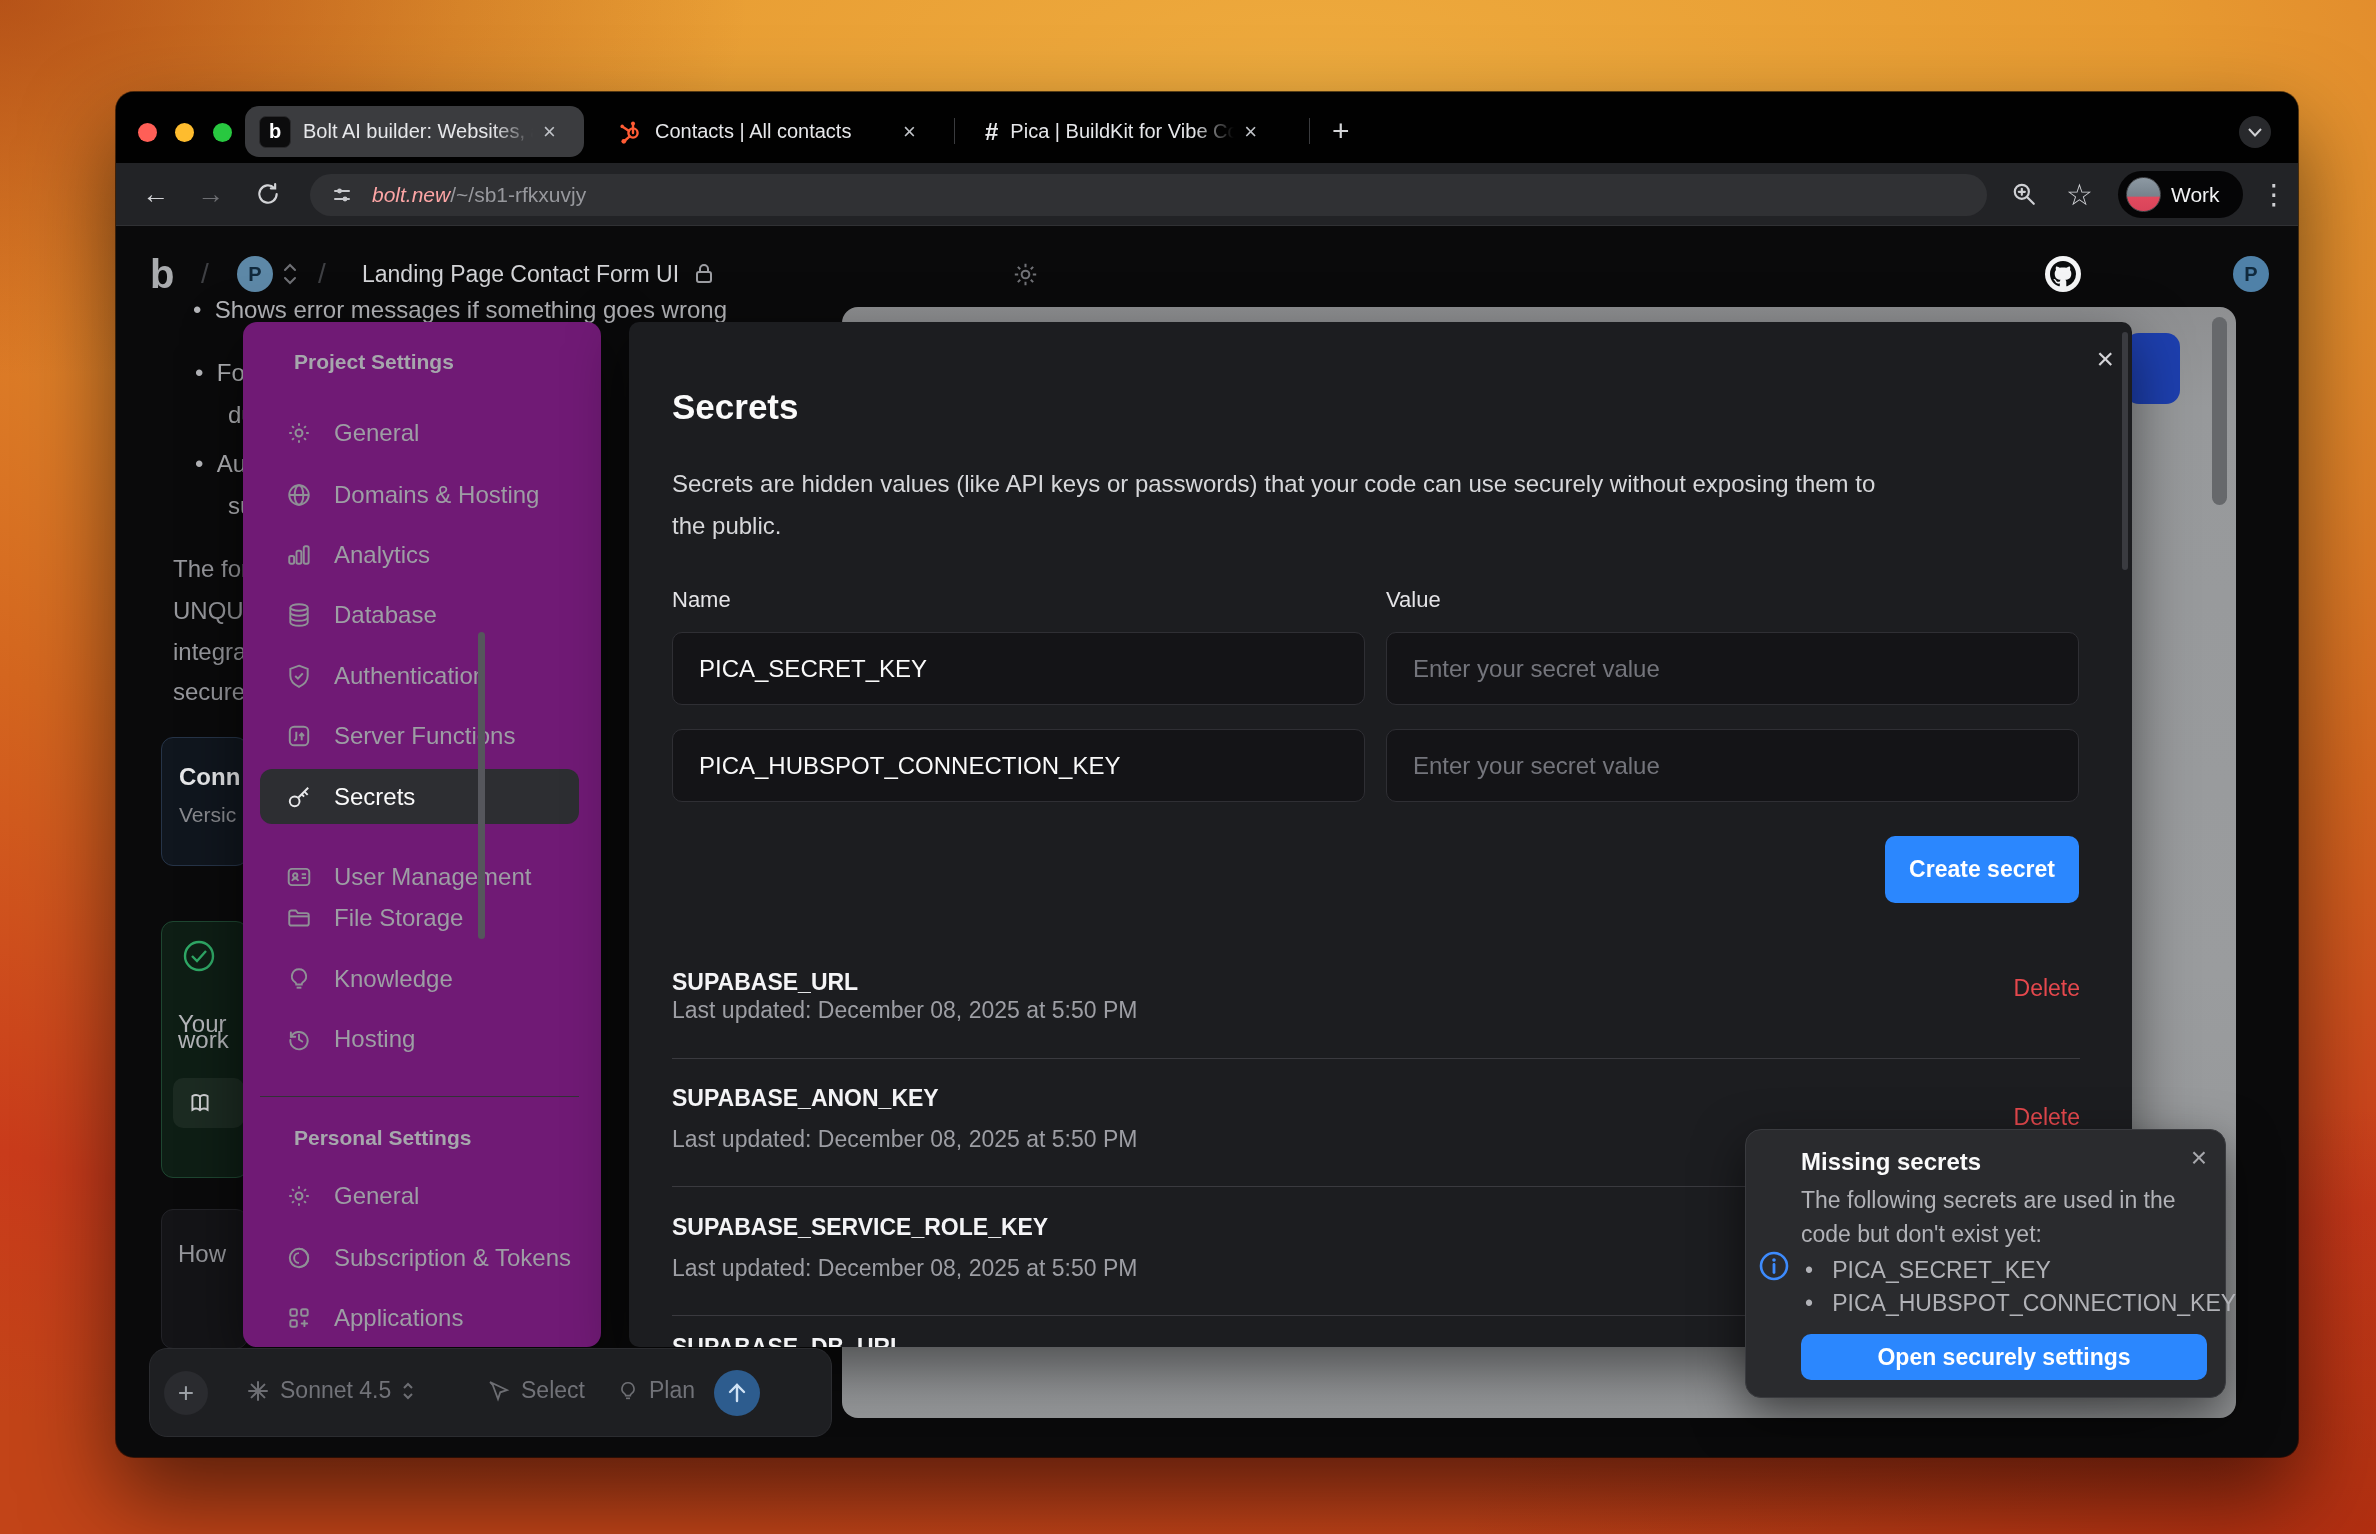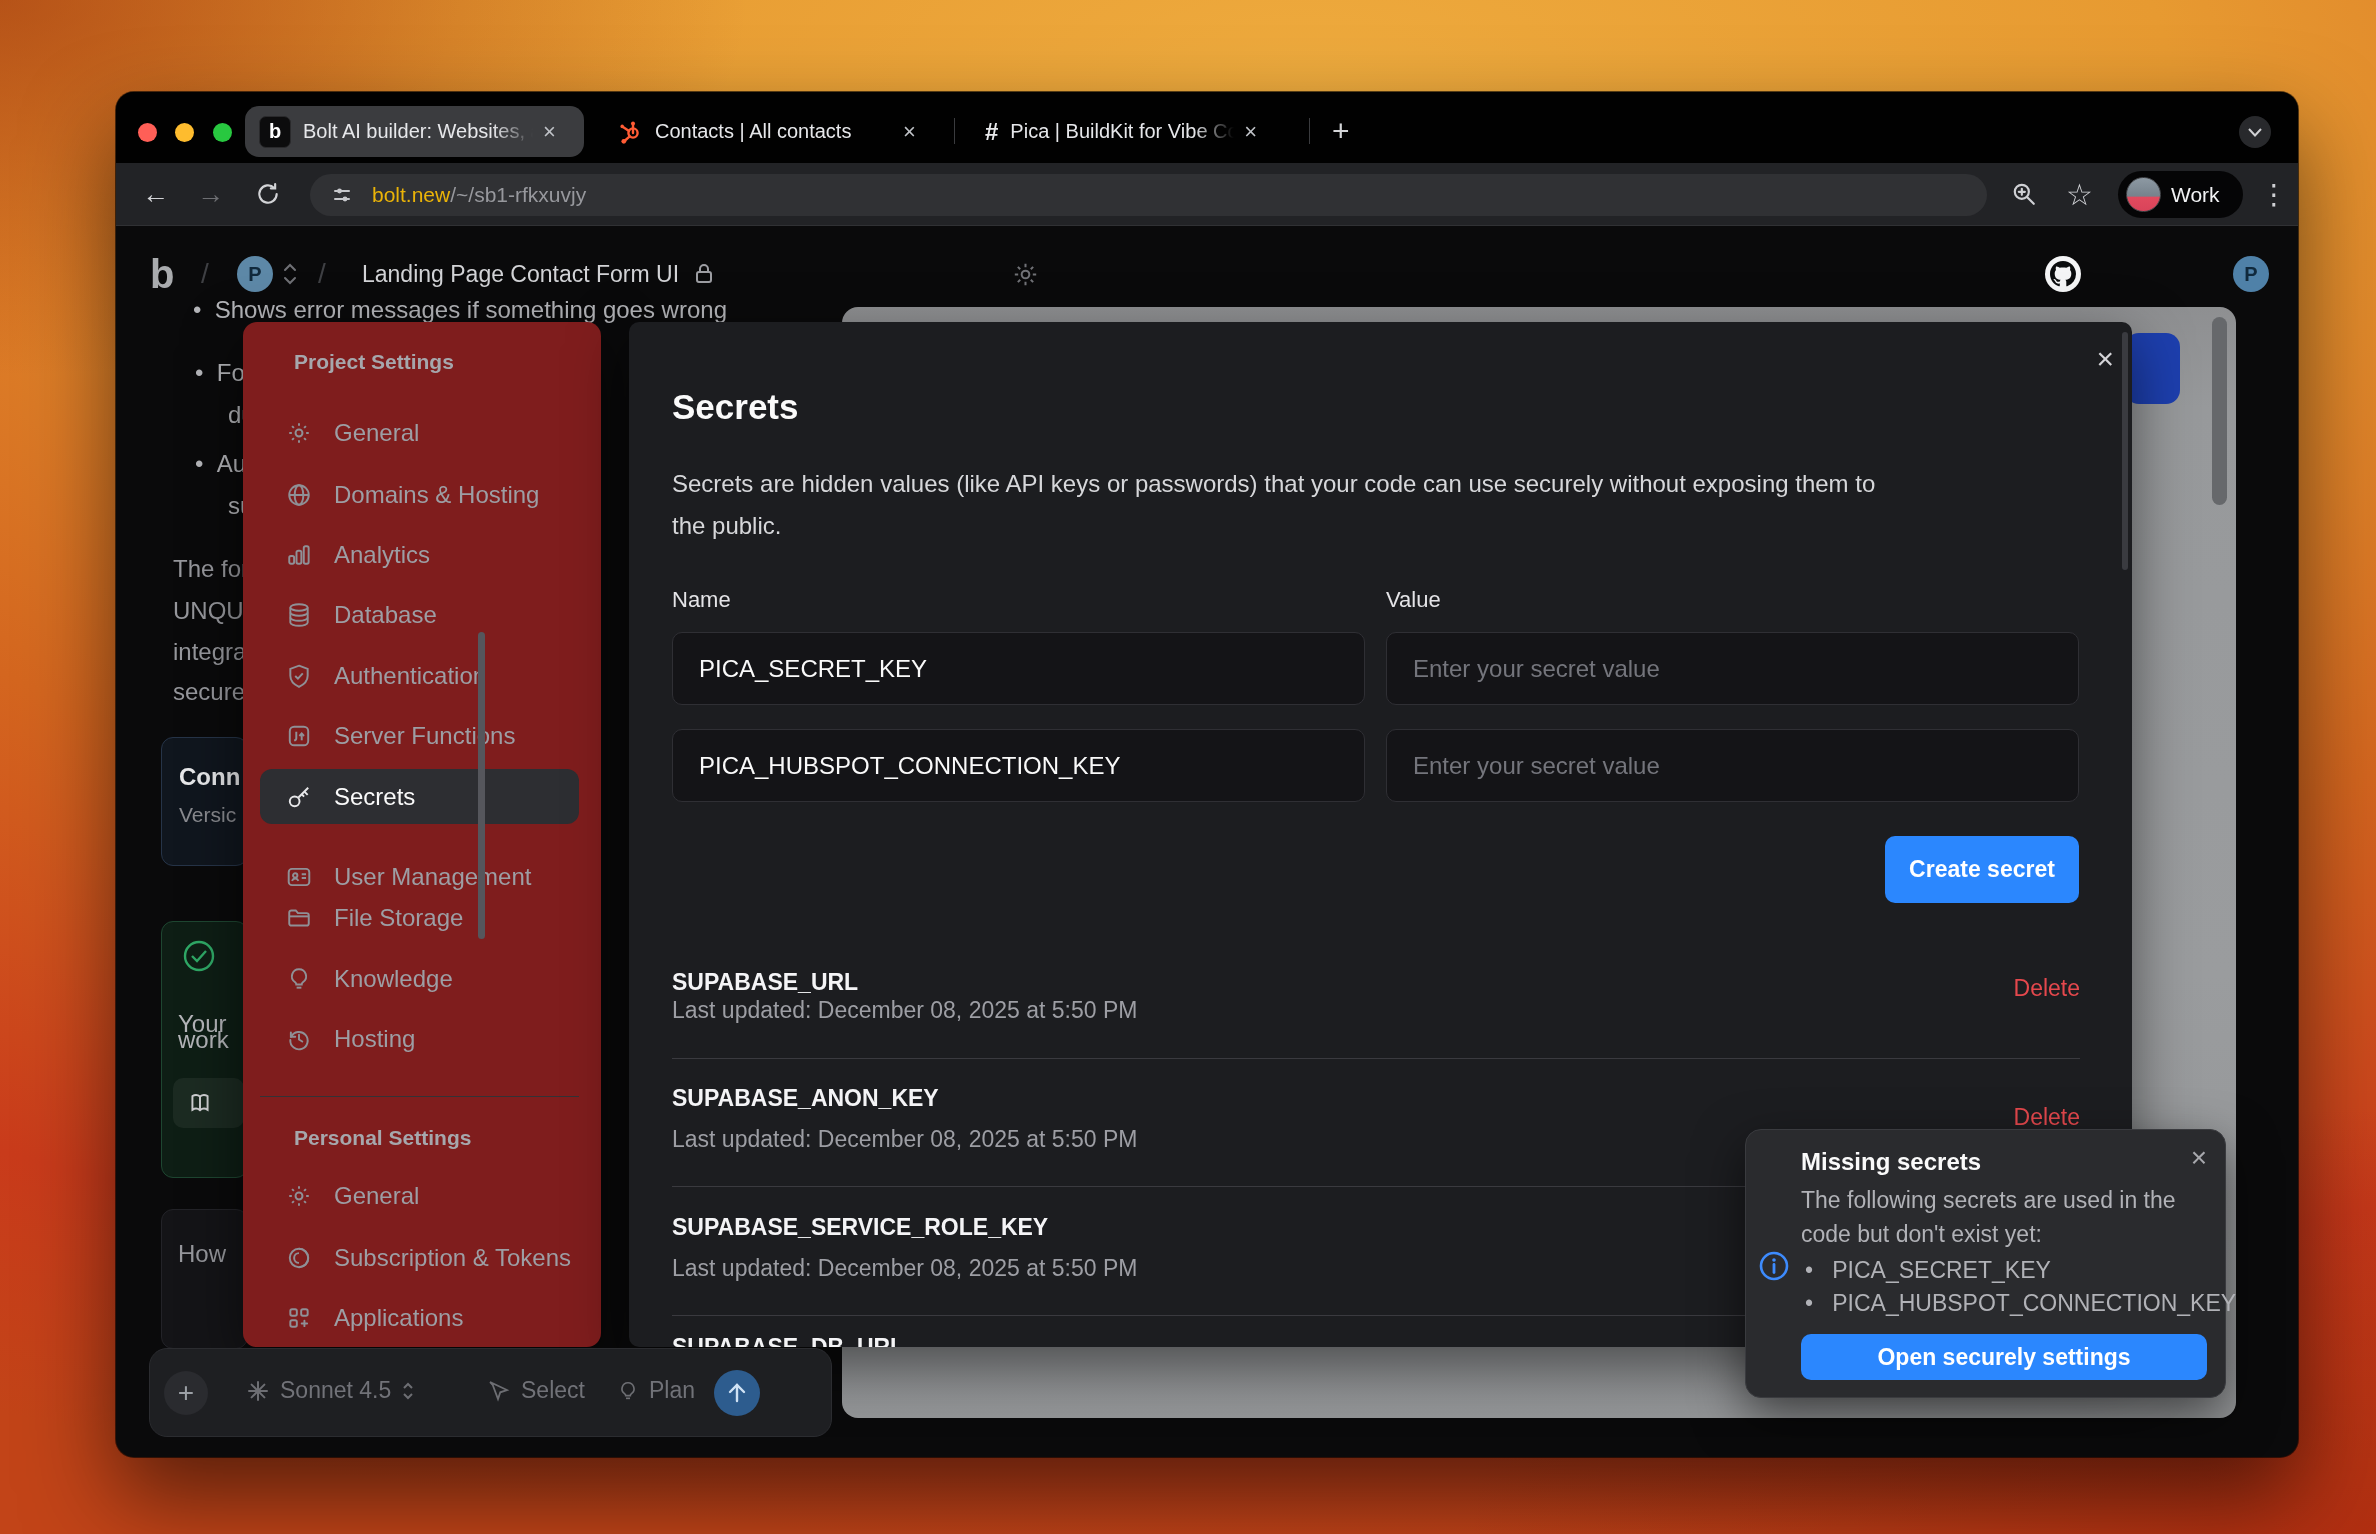--- a/index.html
+++ b/index.html
@@ -38,21 +38,21 @@
   .prevpill{position:absolute;left:997px;top:152px;width:689px;height:51px;border-radius:26px;background:#121316;border:1px solid #26272b;display:flex;align-items:center;}
   .publish{position:absolute;left:1969px;top:150px;width:119px;height:55px;border-radius:12px;background:#e6e6e8;color:#1b1c1e;font-weight:600;font-size:23px;display:flex;align-items:center;justify-content:center;}
   
   .frag{position:absolute;color:#b4b5b9;font-size:24px;white-space:nowrap;}
   .fragdim{color:#96979c;}
   .chatcard{position:absolute;border-radius:12px;}
   
   .preview{position:absolute;left:726px;top:215px;width:1394px;height:1111px;border-radius:16px;
     background:linear-gradient(180deg,#8e8f91 0%,#97999b 9%,#9a9c9e 60%,#939597 100%);}
   
-  .sidepanel{position:absolute;left:127px;top:230px;width:358px;height:1025px;background:#7f1d1d;border-radius:14px;box-shadow:0 20px 59px rgba(0,0,0,.5);}
+  .sidepanel{position:absolute;left:127px;top:230px;width:358px;height:1025px;background:#701a75;border-radius:14px;box-shadow:0 20px 59px rgba(0,0,0,.5);}
   .navhdr{position:absolute;left:51px;color:#a6a7ac;font-weight:700;font-size:21px;}
   .navitem{position:absolute;left:17px;width:319px;height:55px;border-radius:12px;display:flex;align-items:center;gap:22px;padding-left:26px;box-sizing:border-box;color:#9d9ea4;font-size:24px;}
   .navitem svg{color:#8f9096;flex:0 0 auto;}
   .navactive{background:#2d2e32;color:#fafafa;}
   .navactive svg{color:#e8e8ea;}
   .navdiv{position:absolute;left:17px;width:319px;height:1px;background:#323236;}
   .sscroll{position:absolute;left:362px;top:540px;width:7px;height:307px;border-radius:4px;background:#55565c;}
   
   .modal{position:absolute;left:513px;top:230px;width:1503px;height:1025px;background:#1c1d20;border-radius:10px;overflow:hidden;box-shadow:0 20px 59px rgba(0,0,0,.5);}
   .mtitle{position:absolute;left:43px;top:65px;color:#fafafa;font-size:35px;font-weight:700;}
@@ -142,21 +142,21 @@
       </div>
       <div class="urlpill">
         <svg width="24" height="24" viewBox="0 0 24 24" style="margin:0 18px 0 20px;">
           <g stroke="#c7c8cc" stroke-width="2" stroke-linecap="round" fill="#c7c8cc">
             <line x1="5" y1="8" x2="19" y2="8"></line>
               <circle cx="9.5" cy="8" r="2.4" stroke="none"></circle>
             <line x1="5" y1="16" x2="19" y2="16"></line>
               <circle cx="15" cy="16" r="2.4" stroke="none"></circle>
           </g>
         </svg>
-        <span style="color:#eab308;">bolt.new</span>
+        <span style="color:#fca5a5;font-style:italic;">bolt.new</span>
         <span style="color:#97989d;">/~/sb1-rfkxuvjy</span>
       </div>
       <div class="navglyph" style="left:1895px;">
         <svg width="26" height="26" viewBox="0 0 24 24" fill="none" stroke="#cfd0d4" stroke-width="2" stroke-linecap="round">
             <circle cx="10" cy="10" r="6.5"></circle>
             <line x1="15" y1="15" x2="21" y2="21"></line>
             <line x1="7.2" y1="10" x2="12.8" y2="10"></line>
             <line x1="10" y1="7.2" x2="10" y2="12.8"></line>
           </svg>
       </div>

